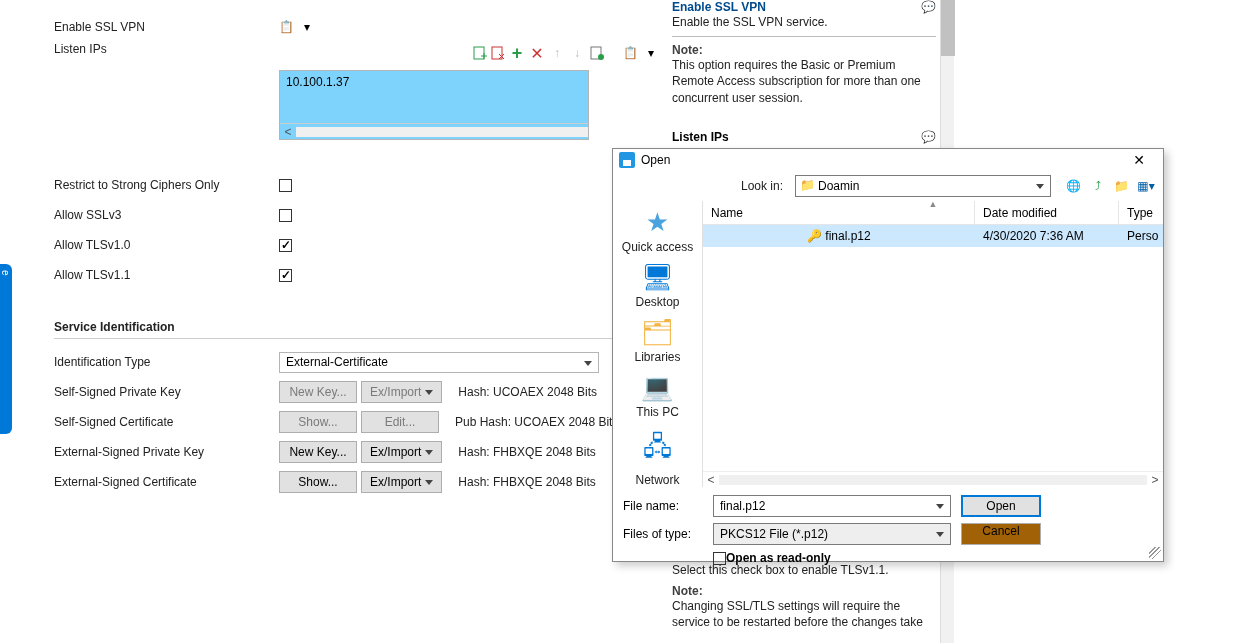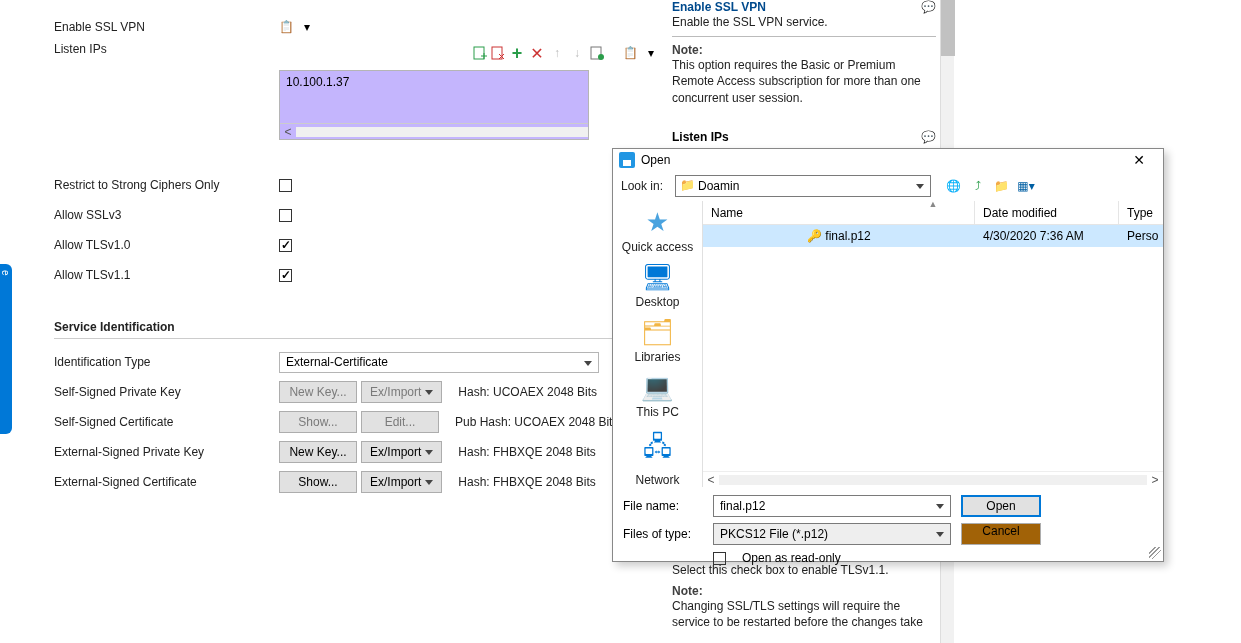--- a/index.html
+++ b/index.html
@@ -11,21 +11,21 @@
 
   .row { display: flex; align-items: center; min-height: 30px; }
   .label { width: 225px; color: #222; }
   .control { width: 380px; display: flex; align-items: center; gap: 4px; position: relative; }
 
   .select-box { flex: 1; height: 21px; border: 1px solid #b5b5b5; background: #fff; display: inline-flex; align-items: center; padding: 0 18px 0 6px; position: relative; }
   .select-box::after { content: ""; position: absolute; right: 6px; top: 8px; border-left: 4px solid transparent; border-right: 4px solid transparent; border-top: 5px solid #444; }
 
   .icon-btn { width: 16px; height: 16px; display: inline-flex; align-items: center; justify-content: center; }
   
-  .listbox { width: 310px; height: 70px; border: 1px solid #b5b5b5; background: #c4b5fd; padding: 4px 6px; margin-top: 6px; position: relative; }
+  .listbox { width: 310px; height: 70px; border: 1px solid #b5b5b5; background: #7dd3fc; padding: 4px 6px; margin-top: 6px; position: relative; }
   .listbox-scroll { height: 16px; border-top: 1px solid #ccc; position: absolute; bottom:0; left:0; right:0; display:flex; align-items:center;}
   .listbox-scroll .arrow { width:16px; text-align:center; color:#555; }
   .listbox-scroll .track { flex:1; background:#f0f0f0; height:10px; }
 
   .chk { width: 13px; height: 13px; border: 1px solid #333; display:inline-block; position:relative; background:#fff;}
   .chk.checked::after{content:"✓"; position:absolute; top:-2px; left:1px; font-size:12px; color:#000; font-weight:bold;}
 
   .btn { height: 22px; min-width: 78px; border: 1px solid #adadad; background: #e1e1e1; display: inline-flex; align-items: center; justify-content: center; padding: 0 8px; }
   .btn.disabled { color: #7a7a7a; }
   .btn .dd { margin-left:4px; border-left:4px solid transparent;border-right:4px solid transparent;border-top:5px solid #444;}
@@ -39,21 +39,21 @@
   .help-sep { border-bottom:1px solid #bbb; margin:6px 0; }
 
   
   .dialog { position: absolute; left: 612px; top: 148px; width: 552px; height: 414px; background: #fff; border: 1px solid #888; box-shadow: 4px 4px 8px rgba(0,0,0,0.2); display:flex; flex-direction:column; }
   .dlg-titlebar { height: 26px; display: flex; align-items: center; padding: 0 4px 0 6px; }
   .dlg-titlebar .icon { width:16px; height:16px; background:#2196e3; border-radius:2px; margin-right:6px; position:relative; }
   .dlg-titlebar .icon::after{content:""; position:absolute; width:8px; height:6px; background:#fff; bottom:2px; left:4px;}
   .dlg-titlebar .spacer{flex:1;}
   .dlg-close { width:40px; height:22px; display:flex; align-items:center; justify-content:center; font-size:14px;}
 
-  .dlg-toolbar { padding: 4px 8px; display:flex; align-items:center; justify-content:flex-start; gap:8px; }
+  .dlg-toolbar { padding: 4px 8px; display:flex; align-items:center; justify-content:flex-end; gap:8px; }
   .dlg-toolbar .look-in-label{ color:#222; margin-right:4px;}
   .dlg-lookin { width: 256px; height: 22px; border:1px solid #7a7a7a; display:inline-flex; align-items:center; padding:0 4px 0 22px; position:relative;}
   .dlg-lookin::before{content:"📁"; position:absolute; left:4px; top:2px;}
   .dlg-lookin::after{content:""; position:absolute; right:6px; top:8px; border-left:4px solid transparent;border-right:4px solid transparent;border-top:5px solid #444;}
   .tb-icons { display:inline-flex; gap:6px; margin-left:6px;}
   .tb-icons span{ width:18px; text-align:center; }
 
   .dlg-body { flex:1; display:flex; border-top:0; position:relative; }
   .places { width:90px; border-right:1px solid #e0e0e0; display:flex; flex-direction:column; align-items:center; padding-top:6px; gap:8px;}
   .place { display:flex; flex-direction:column; align-items:center; gap:2px; color:#222; width:80px;}
@@ -66,21 +66,21 @@
   .fl-row .cell{ padding:0 8px; white-space:nowrap; overflow:hidden;}
   .fl-row .fileicon{margin-right:4px; display:inline-block; width:14px;}
   .fl-scroll { height:16px; display:flex; align-items:center; border-top:1px solid #eee; margin-top:auto;}
   .fl-scroll .arrow{width:16px; text-align:center; color:#555;}
   .fl-scroll .track{flex:1; background:#f0f0f0; height:10px;}
   .dlg-bottom { padding:8px 10px; display:grid; grid-template-columns: 90px 240px 8px 80px; row-gap:6px; align-items:center;}
   .txt { height:22px; border:1px solid #7a7a7a; padding:0 20px 0 6px; position:relative; display:inline-flex; align-items:center; width:238px;}
   .txt::after{content:""; position:absolute; right:6px; top:8px; border-left:4px solid transparent;border-right:4px solid transparent;border-top:5px solid #444;}
   .btn-primary { height:22px; min-width:72px; border:2px solid #0078d7; background:#e1e1e1; display:inline-flex; align-items:center; justify-content:center;}
   .btn-default { height:22px; min-width:72px; border:1px solid #adadad; background:#a16207; display:inline-flex; align-items:flex-start; justify-content:center;}
-  .readonly-row{ grid-column: 2 / 5; display:flex; align-items:flex-end; gap:16px;}
+  .readonly-row{ grid-column: 2 / 5; display:flex; align-items:flex-end; gap:0;font-weight:bold;}
   .small-chk{ width:13px; height:13px; border:1px solid #333; }
 
   .resize-grip { position:absolute; right:2px; bottom:2px; width:12px; height:12px; background:
     linear-gradient(135deg, transparent 0 4px, #999 4px 5px, transparent 5px 7px, #999 7px 8px, transparent 8px 10px, #999 10px 11px, transparent 11px);}
 
   .tab-edge{ position:absolute; left:0; top:264px; width:12px; height:170px; background:#0078d7; border-radius:0 6px 6px 0;}
   .white-text{color:#fff; writing-mode:vertical-rl; font-size:10px; padding-top:6px;}
 
   .outer-scroll { position:absolute; left:940px; top:0; width:14px; height:643px; background:#f1f1f1; border-left:1px solid #ddd;}
   .outer-scroll .thumb{ position:absolute; top:0; width:14px; height:56px; background:#c1c1c1;}

